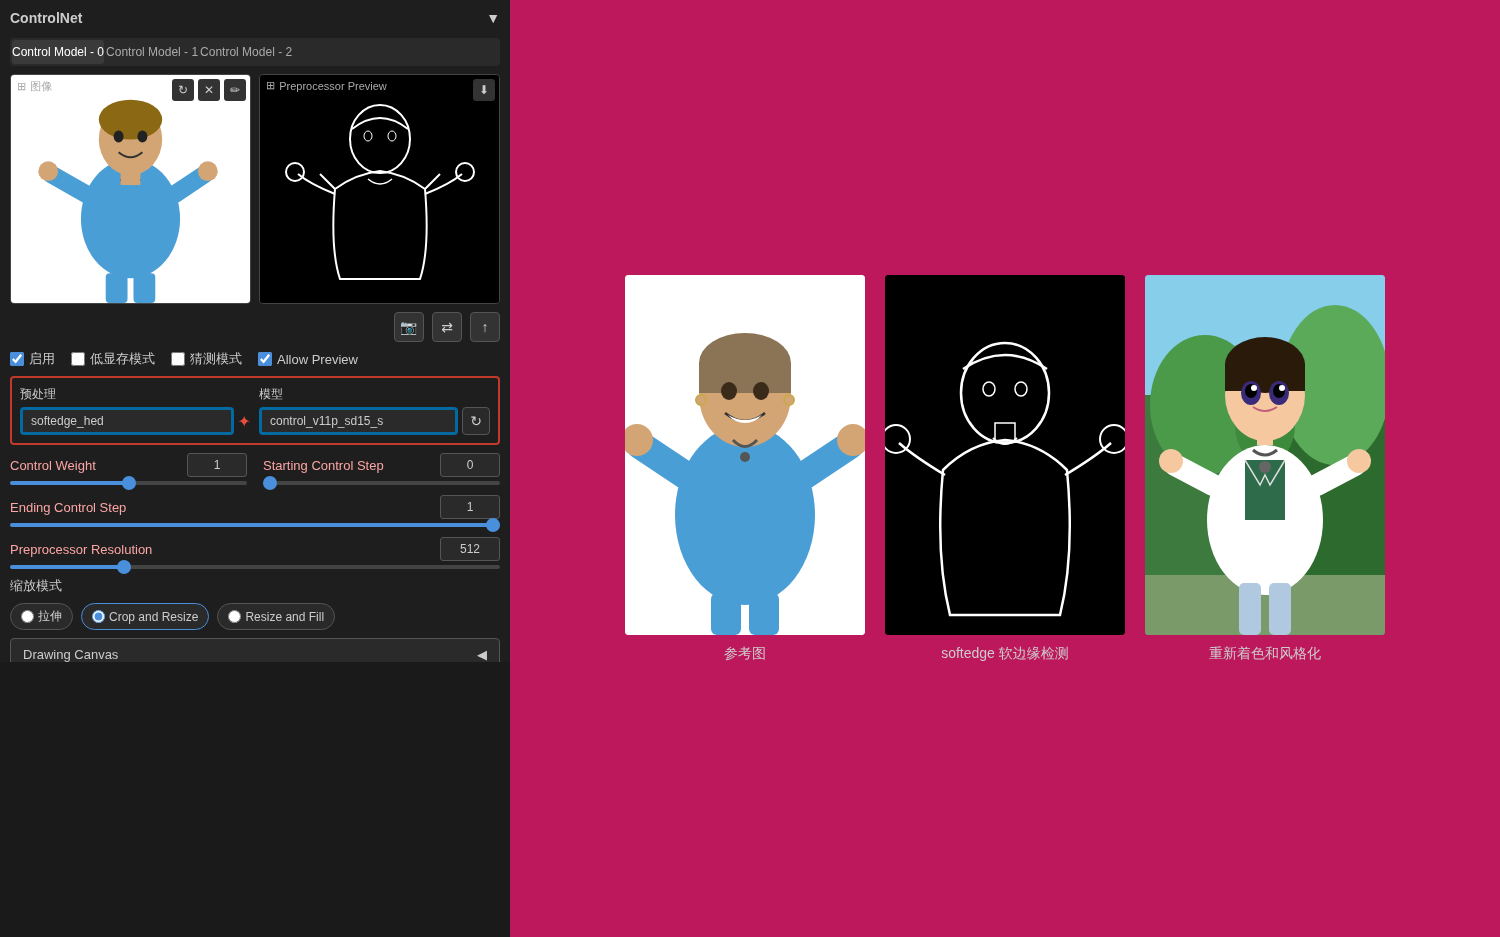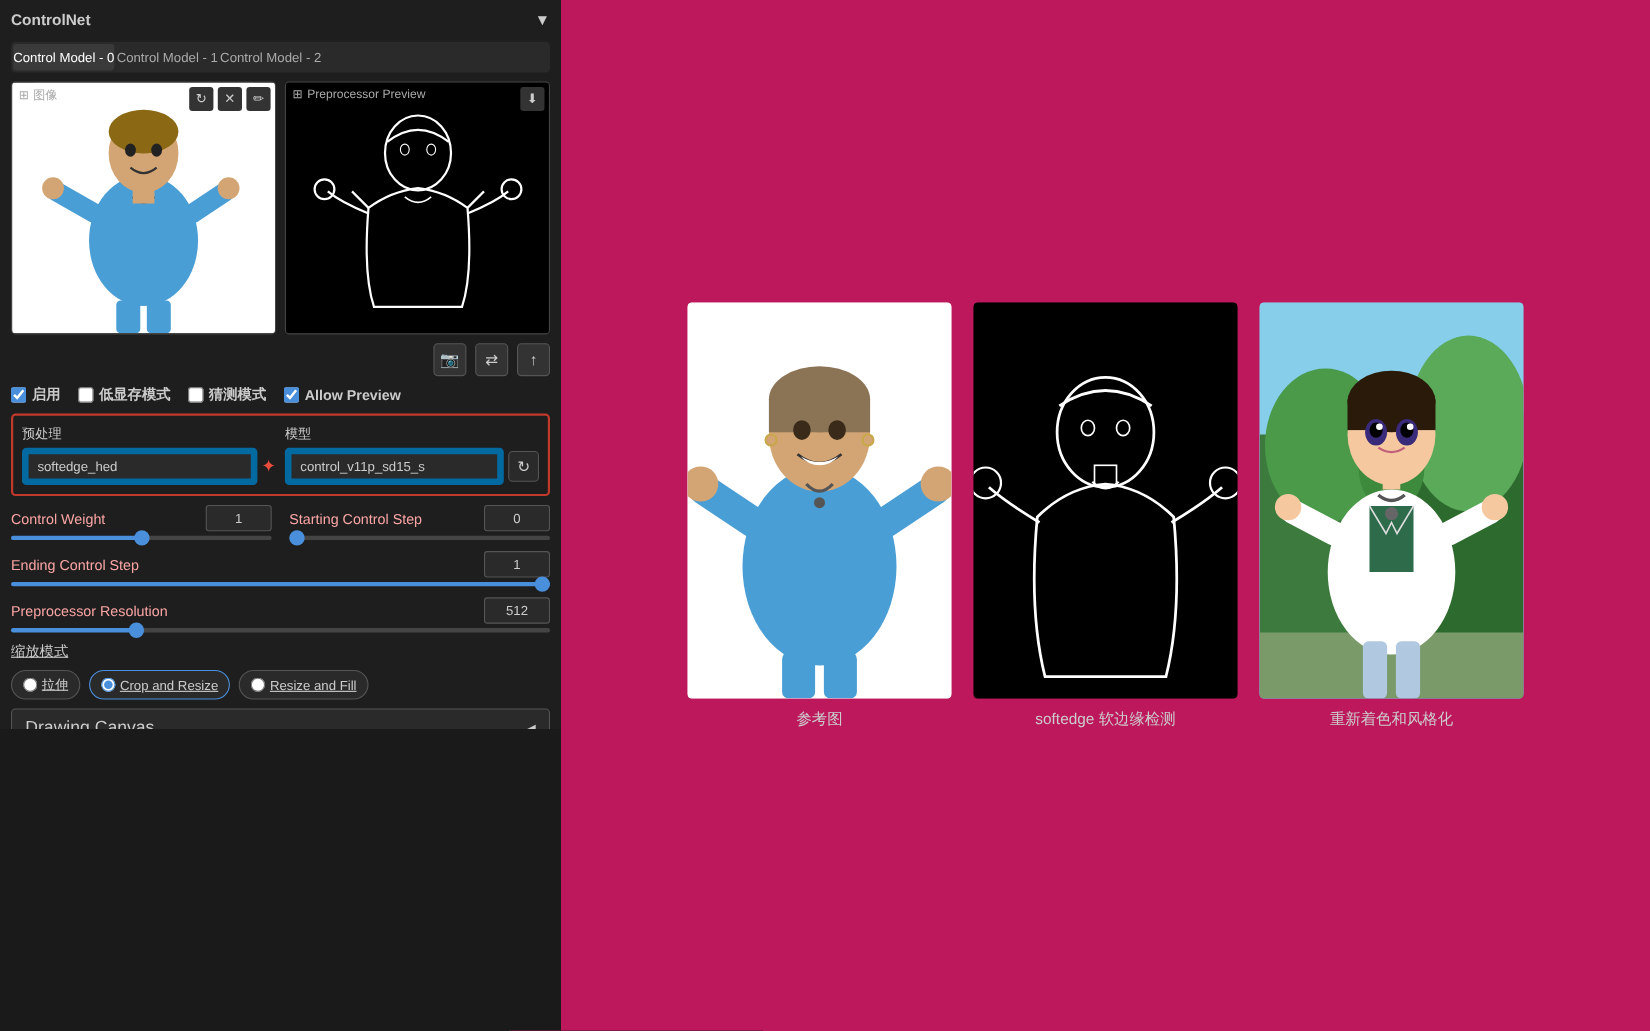--- a/index.html
+++ b/index.html
@@ -185,21 +185,20 @@
 
     .checkbox-item input[type="checkbox"] {
       accent-color: #4a8fdb;
       width: 14px;
       height: 14px;
     }
 
     .checkbox-label {
       color: #ccc;
       font-size: 13px;
-      font-weight: bold;
     }
 
     
     .preprocess-model-box {
       border: 2px solid #c0392b;
       border-radius: 4px;
       padding: 8px;
       display: flex;
       gap: 8px;
     }
@@ -218,21 +217,21 @@
 
     .select-row {
       display: flex;
       align-items: center;
       gap: 4px;
     }
 
     .dropdown {
       flex: 1;
       background: #2a2a2a;
-      border: 6px solid #0369a1;
+      border: 3px solid #0369a1;
       color: #ccc;
       padding: 4px 8px;
       border-radius: 4px;
       font-size: 12px;
       cursor: pointer;
       appearance: none;
       -webkit-appearance: none;
     }
 
     .star-icon {
@@ -320,21 +319,20 @@
       background: #4a8fdb;
       border-radius: 50%;
       cursor: pointer;
     }
 
     
     .zoom-section {
       display: flex;
       flex-direction: column;
       gap: 8px;
-      text-decoration: underline;
     }
 
     .zoom-label {
       color: #ccc;
       font-size: 13px;
     }
 
     .radio-group {
       display: flex;
       gap: 8px;
@@ -372,21 +370,21 @@
       justify-content: space-between;
       background: #2a2a2a;
       border: 1px solid #555;
       padding: 8px 12px;
       border-radius: 4px;
       cursor: pointer;
     }
 
     .drawing-canvas-label {
       color: #ccc;
-      font-size: 16px;
+      font-size: 13px;
     }
 
     
     .right-panel {
       flex: 1;
       background: #be185d;
       padding: 20px;
       display: flex;
       align-items: center;
       justify-content: center;

